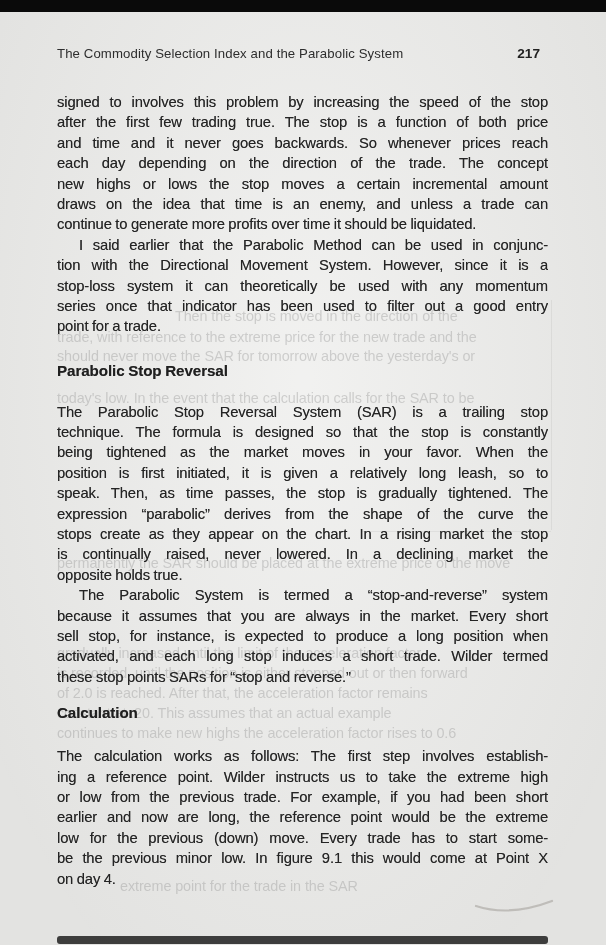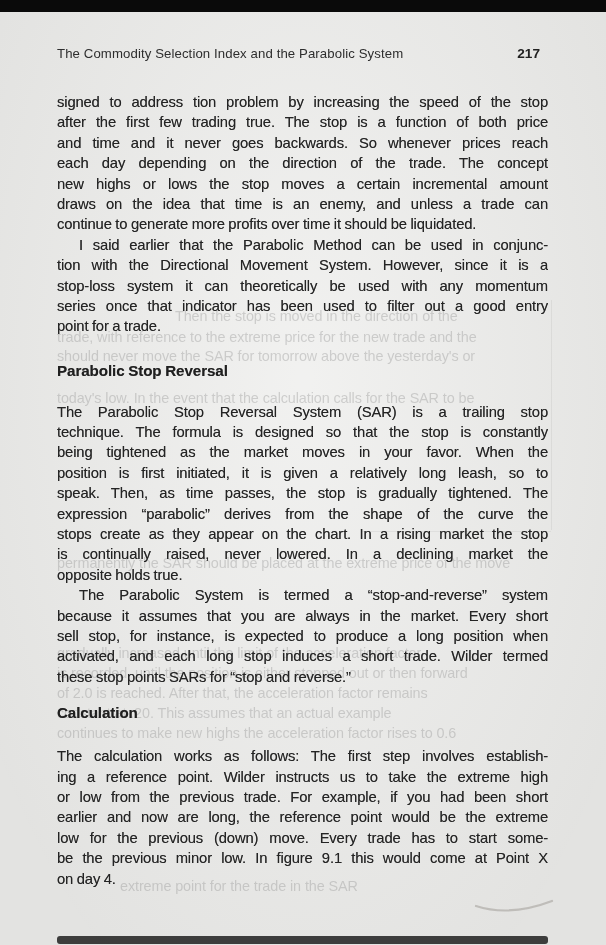--- a/index.html
+++ b/index.html
@@ -88,21 +88,21 @@
   <div class="bleed-vline"></div>
   <div class="bleed-hline"></div>
 
   <div class="running-head">
     <span class="title">The Commodity Selection Index and the Parabolic System</span>
     <span class="folio">217</span>
   </div>
 
   <div class="content" id="body-content">
       <div class="para">
-        <div class="line">signed to address tion problem by increasing the speed of the stop</div>
+        <div class="line">signed to involves this problem by increasing the speed of the stop</div>
         <div class="line">after the first few trading true. The stop is a function of both price</div>
         <div class="line">and time and it never goes backwards. So whenever prices reach</div>
         <div class="line">each day depending on the direction of the trade. The concept</div>
         <div class="line">new highs or lows the stop moves a certain incremental amount</div>
         <div class="line">draws on the idea that time is an enemy, and unless a trade can</div>
         <div class="line last">continue to generate more profits over time it should be liquidated.</div>
       </div>
       <div class="para">
         <div class="line indent">I said earlier that the Parabolic Method can be used in conjunc-</div>
         <div class="line">tion with the Directional Movement System. However, since it is a</div>

